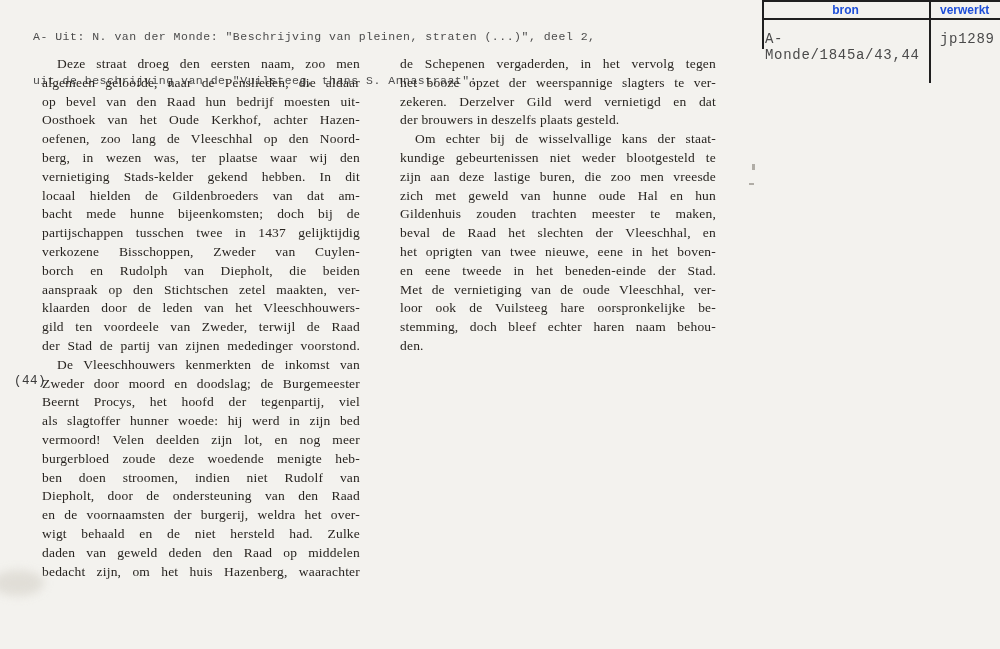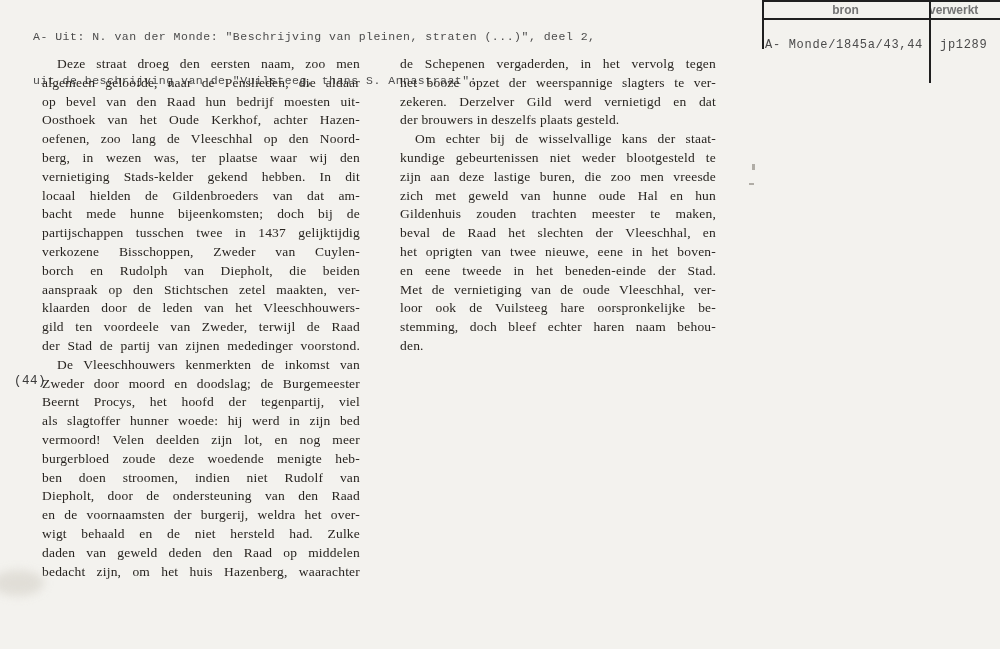--- a/index.html
+++ b/index.html
@@ -27,29 +27,29 @@
 
   
   .ref-table {
     position: absolute; left: 762px; top: 0; width: 238px;
     border-top: 2px solid #1f1f1f;
   }
   .rt-head {
     display: flex; align-items: center; height: 16px;
     border-bottom: 2px solid #1f1f1f;
     font-family: "Liberation Sans", sans-serif;
-    font-weight: 700; font-size: 12px; color: #737373;
+    font-weight: 700; font-size: 12px; color: #1d4ed8;
   }
   .rt-c1 { width: 167px; text-align: center; }
-  .rt-c2 { }
+  .rt-c2 { padding-left: 11px; }
   .rt-row {
     display: flex;
     font-family: "Liberation Mono", monospace;
-    font-size: 12px; letter-spacing: 0.7px; color: #4a4a4a;
-    padding-top: 18px;
+    font-size: 14px; letter-spacing: 0.7px; color: #4a4a4a;
+    padding-top: 11px;
   }
   .rt-c1v { width: 167px; padding-left: 3px; box-sizing: border-box; }
   .rt-c2v { padding-left: 11px; }
   .vline { position: absolute; top: 0; width: 2px; background: #1f1f1f; }
   .vl-left { left: 0; height: 47px; }
   .vl-mid  { left: 167px; height: 81px; }
 
   
   .margin-note {
     position: absolute; left: 14px; top: 374px;

